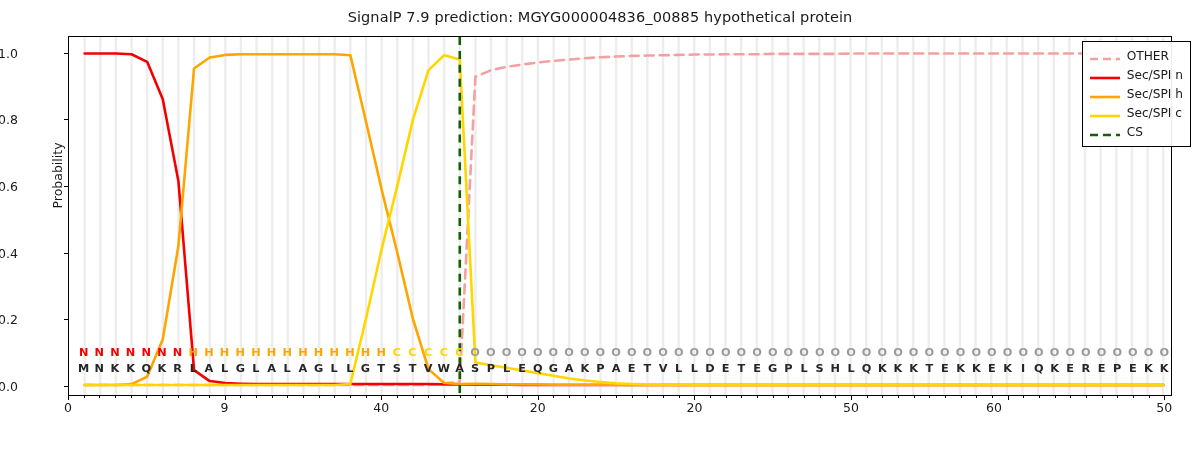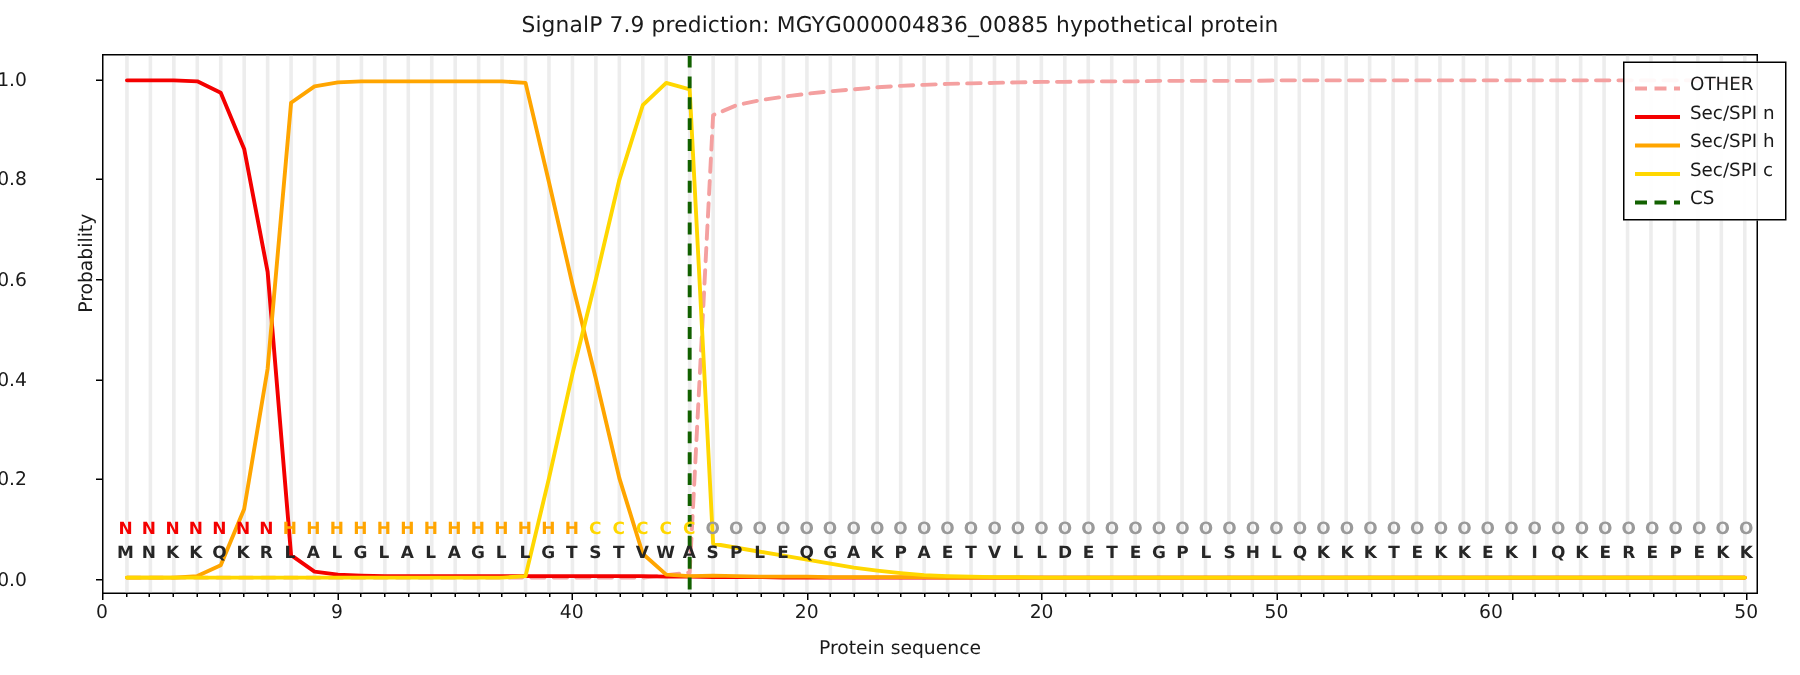--- a/index.html
+++ b/index.html
@@ -153,21 +153,20 @@
   }
 </style>
 </head>
 <body>
 
 <div id="figure">
 
   <div id="plot-title">SignalP 7.9 prediction: MGYG000004836_00885 hypothetical protein</div>
 
   <div id="y-axis-label">Probability</div>
-  <div id="x-axis-label">Protein sequence</div>
 
   <div id="y-ticks">
       <div class="y-tick-label" style="top:386.0px">0.0</div>
       <div class="y-tick-mark" style="left:64px;top:386.0px"></div>
       <div class="y-tick-label" style="top:319.3px">0.2</div>
       <div class="y-tick-mark" style="left:64px;top:319.3px"></div>
       <div class="y-tick-label" style="top:252.7px">0.4</div>
       <div class="y-tick-mark" style="left:64px;top:252.7px"></div>
       <div class="y-tick-label" style="top:186.0px">0.6</div>
       <div class="y-tick-mark" style="left:64px;top:186.0px"></div>

